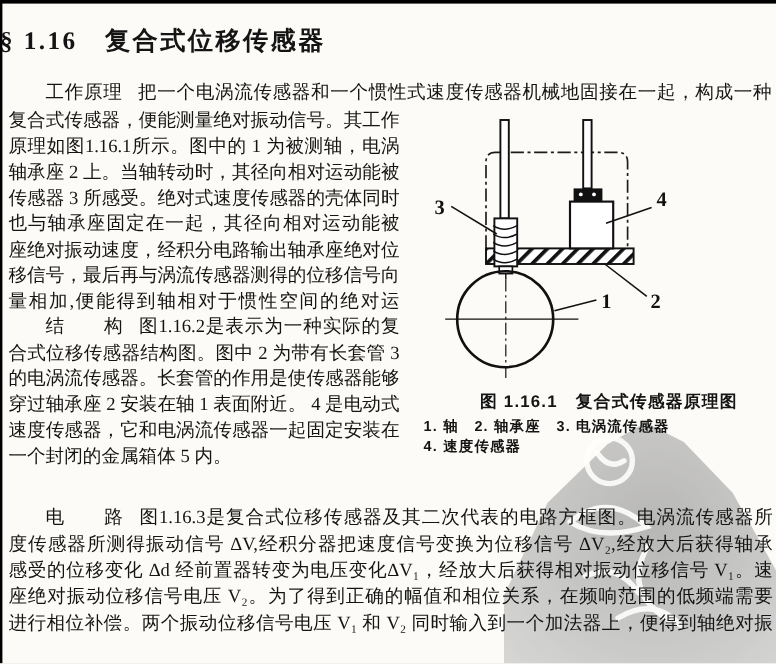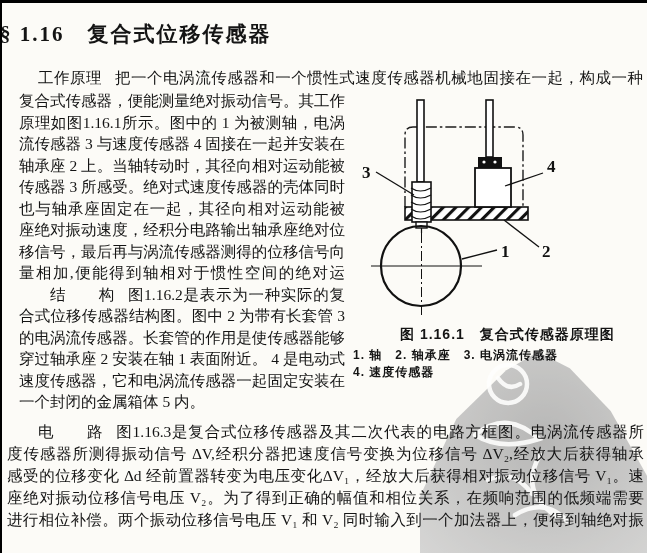--- a/index.html
+++ b/index.html
@@ -16,21 +16,21 @@
     font-size:21px; font-weight:700; letter-spacing:2px; z-index:2;
   }
 
   .fullline, .line {
     font-size:15.5px; line-height:21.5px; height:21.5px; overflow:hidden;
     text-align:justify; text-align-last:justify;
   }
   .fullline { position:absolute; left:7px; width:636px; z-index:2; }
   #line-1 { top:67px; }
 
-  .leftcol { position:absolute; left:7px; top:90px; width:326px; z-index:2;margin-left:12px; }
+  .leftcol { position:absolute; left:7px; top:90px; width:326px; z-index:2; }
   .botcol  { position:absolute; left:7px; top:421px; width:637px; z-index:2; }
   .botcol .line { height:22px; line-height:22px; }
 
   .line.short { text-align-last:left; }
   .indent { text-indent:31px; }
   .lead {
     font-weight:400; font-family:"Liberation Sans", sans-serif;
     margin-right:13px;
   }
 
@@ -63,21 +63,20 @@
   <div class="edge-top"></div>
   <div class="edge-left"></div>
 
   <div class="title">§ 1.16　复合式位移传感器</div>
 
   <div class="fullline indent" id="line-1"><span class="lead">工作原理</span><span>把一个电涡流传感器和一个惯性式速度传感器机械地固接在一起，构成一种</span></div>
 
   <div class="leftcol">
     <div class="line">复合式传感器，便能测量绝对振动信号。其工作</div>
     <div class="line">原理如图1.16.1所示。图中的 1 为被测轴，电涡</div>
-    <div class="line">流传感器 3 与速度传感器 4 固接在一起并安装在</div>
     <div class="line">轴承座 2 上。当轴转动时，其径向相对运动能被</div>
     <div class="line">传感器 3 所感受。绝对式速度传感器的壳体同时</div>
     <div class="line">也与轴承座固定在一起，其径向相对运动能被</div>
     <div class="line">座绝对振动速度，经积分电路输出轴承座绝对位</div>
     <div class="line">移信号，最后再与涡流传感器测得的位移信号向</div>
     <div class="line">量相加,便能得到轴相对于惯性空间的绝对运动。</div>
     <div class="line indent"><span class="lead">结　　构</span><span>图1.16.2是表示为一种实际的复</span></div>
     <div class="line">合式位移传感器结构图。图中 2 为带有长套管 3</div>
     <div class="line">的电涡流传感器。长套管的作用是使传感器能够</div>
     <div class="line">穿过轴承座 2 安装在轴 1 表面附近。 4 是电动式</div>

